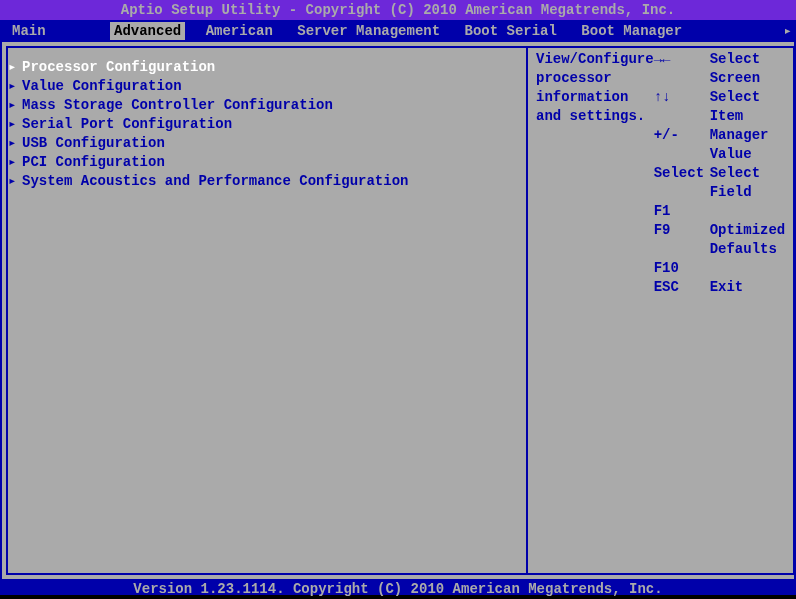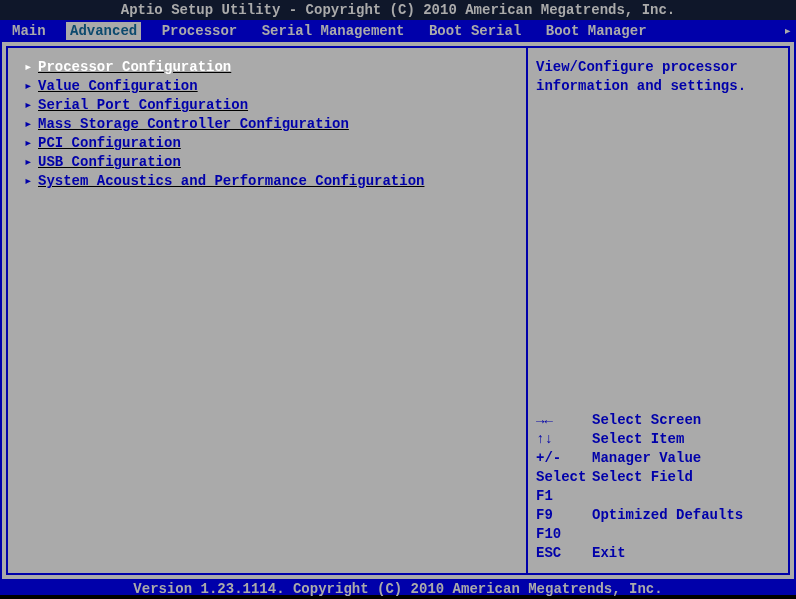--- a/index.html
+++ b/index.html
@@ -10,21 +10,21 @@
     body {
       width: 796px;
       height: 599px;
       background: #000;
       font-family: 'Courier New', monospace;
       font-size: 14px;
       font-weight: bold;
       overflow: hidden;
     }
     .title-bar {
-      background: #0f172a;
+      background: #6d28d9;
       color: #aaaaaa;
       text-align: center;
       padding: 2px 16px;
       height: 20px;
       line-height: 16px;
     }
     .tab-bar {
       background: #0000aa;
       color: #aaaaaa;
       padding: 2px 8px;
@@ -32,52 +32,52 @@
       position: relative;
     }
     .tab {
       display: inline-block;
       padding: 1px 4px;
       margin-right: 8px;
       cursor: pointer;
     }
     .tab.active {
       background: #aaaaaa;
-      color: #0c4a6e;
+      color: #000000;
+      margin-left: 44px;
     }
     .tab-arrow {
       position: absolute;
       right: 4px;
       top: 2px;
       color: #aaaaaa;
     }
     .main-area {
       background: #aaaaaa;
       height: 537px;
       display: flex;
       border-left: 2px solid #0000aa;
       border-right: 2px solid #0000aa;
     }
     .left-panel {
       flex: 0 0 520px;
       border: 2px solid #0000aa;
       border-right: none;
       margin: 4px 0 4px 4px;
-      padding: 10px 16px;
+      padding: 10px 0;
       position: relative;
-      text-decoration: underline;
     }
     .right-panel {
       flex: 1;
       border: 2px solid #0000aa;
       margin: 4px 4px 4px 0;
-      padding: 10px 8px;
+      padding: 2px 8px;
       color: #0000aa;
       display: flex;
-      flex-direction: column;
+      flex-direction: row;
       justify-content: space-between;
     }
     .menu-item {
       color: #0000aa;
       padding: 0;
       line-height: 19px;
       cursor: pointer;
       white-space: nowrap;
     }
     .menu-item.selected {
@@ -112,46 +112,46 @@
 </head>
 <body>
 
 <div class="title-bar">
   <span>Aptio Setup Utility - Copyright (C) 2010 American Megatrends, Inc.</span>
 </div>
 
 <div class="tab-bar">
   <span class="tab">Main</span>
   <span class="tab active">Advanced</span>
-  <span class="tab">Processor</span>
-  <span class="tab">Serial Management</span>
+  <span class="tab">American</span>
+  <span class="tab">Server Management</span>
   <span class="tab">Boot Serial</span>
   <span class="tab">Boot Manager</span>
   <span class="tab-arrow">▸</span>
 </div>
 
 <div class="main-area">
   <div class="left-panel">
     <div class="menu-item selected">
       <span class="menu-arrow">▸</span><span>Processor Configuration</span>
     </div>
     <div class="menu-item">
       <span class="menu-arrow">▸</span><span>Value Configuration</span>
     </div>
     <div class="menu-item">
+      <span class="menu-arrow">▸</span><span>Mass Storage Controller Configuration</span>
+    </div>
+    <div class="menu-item">
       <span class="menu-arrow">▸</span><span>Serial Port Configuration</span>
     </div>
     <div class="menu-item">
-      <span class="menu-arrow">▸</span><span>Mass Storage Controller Configuration</span>
+      <span class="menu-arrow">▸</span><span>USB Configuration</span>
     </div>
     <div class="menu-item">
       <span class="menu-arrow">▸</span><span>PCI Configuration</span>
-    </div>
-    <div class="menu-item">
-      <span class="menu-arrow">▸</span><span>USB Configuration</span>
     </div>
     <div class="menu-item">
       <span class="menu-arrow">▸</span><span>System Acoustics and Performance Configuration</span>
     </div>
   </div>
 
   <div class="right-panel">
     <div class="help-text">
       <div>View/Configure processor</div>
       <div>information and settings.</div>

